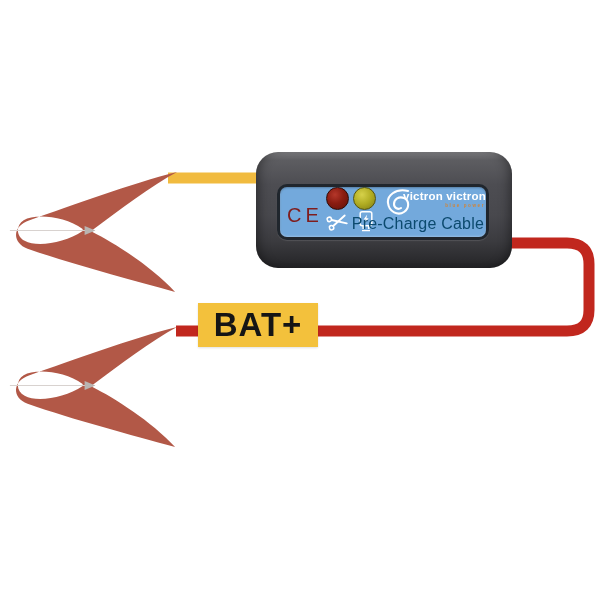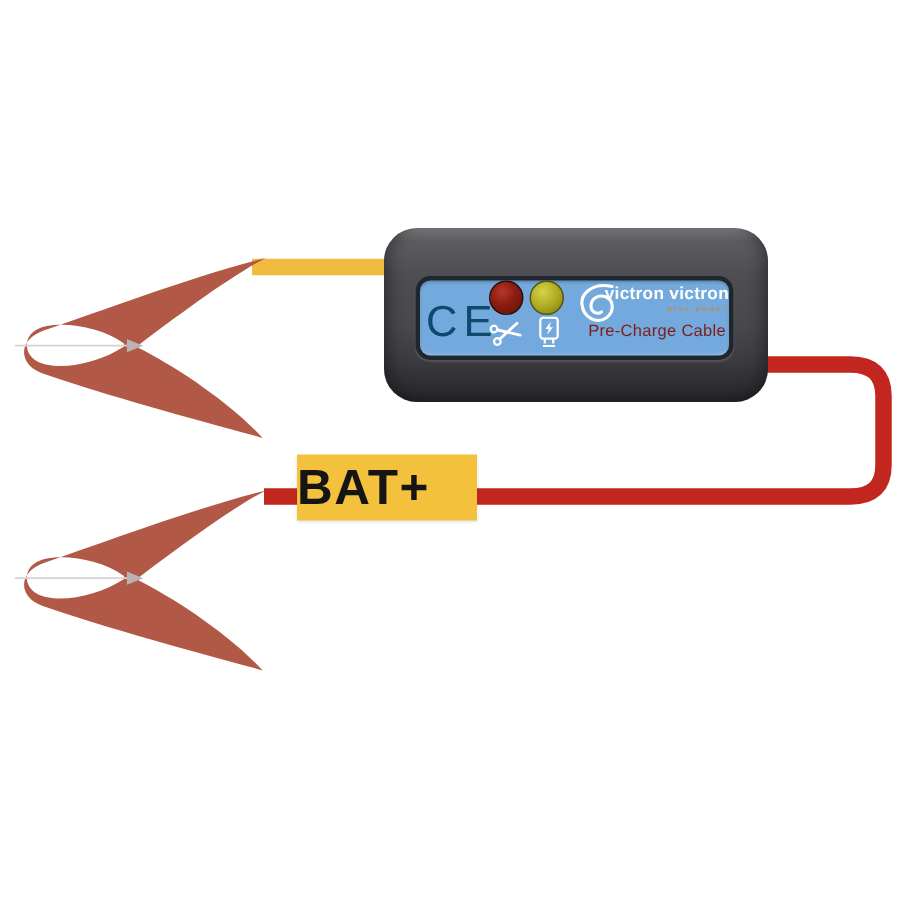--- a/index.html
+++ b/index.html
@@ -8,21 +8,21 @@
     overflow:hidden; font-family:"Liberation Sans", sans-serif;
   }
   .abs { position:absolute; }
 
   
   #wire-layer { left:0; top:0; width:600px; height:600px; z-index:1; }
 
   
   #bat-label {
     left:198px; top:303px; width:120px; height:44px; z-index:2;
-    background:#f3c13c; display:flex; align-items:center; justify-content:flex-start;
+    background:#f3c13c; display:flex; align-items:center; justify-content:center;
     font-size:33px; font-weight:600; color:#151515; letter-spacing:1px;
     box-shadow:0 1px 2px rgba(0,0,0,0.12);
   }
 
   
   #device {
     left:256px; top:152px; width:256px; height:116px; z-index:3;
     border-radius:22px;
     background:linear-gradient(180deg,#7a7a7d 0%,#5d5d61 7%,#4d4d52 28%,#48484d 55%,#3c3c40 76%,#2b2b2e 93%,#222225 100%);
     box-shadow:inset 10px 0 12px -8px rgba(0,0,0,0.45), inset -10px 0 12px -8px rgba(0,0,0,0.45);
@@ -34,21 +34,21 @@
     background:#20262d; border-radius:10px; padding:0;
     box-shadow:0 1px 1px rgba(255,255,255,0.12);
   }
   #device-label-inner {
     position:absolute; left:3px; top:3px; width:206px; height:50px;
     background:#73a9dc; border-radius:7px;
     box-shadow:inset 0 -1px 2px rgba(255,255,255,0.25), inset 0 1px 2px rgba(0,0,0,0.25);
   }
   #ce-mark {
     left:4px; top:12px; width:42px; height:32px; line-height:32px;
-    color:#0c4a6e; font-size:29px; font-weight:400; letter-spacing:4px;
+    color:#7f1d1d; font-size:20px; font-weight:400; letter-spacing:4px;
     text-align:center;
   }
   .led { border-radius:50%; width:21px; height:21px; }
   #led-red {
     left:46px; top:0px;
     background:radial-gradient(circle at 38% 32%, #b5372a 0%, #8a1c11 45%, #5f120a 100%);
     border:1.5px solid #2e0c07;
   }
   #led-yellow {
     left:73px; top:0px;
@@ -57,21 +57,21 @@
   }
   #brand-text {
     right:0px; top:3px; color:#ffffff; font-size:11.5px; font-weight:700;
     white-space:nowrap; letter-spacing:0.2px;
   }
   #brand-tagline {
     right:1px; top:16px; color:#d9822b; font-size:4.5px; font-weight:700;
     letter-spacing:1.6px; white-space:nowrap; opacity:0.9;
   }
   #product-name {
-    right:2px; top:28px; color:#7f1d1d; font-size:11px; font-weight:500;
+    right:2px; top:28px; color:#0c4a6e; font-size:16px; font-weight:500;
     white-space:nowrap; letter-spacing:0.2px;
   }
 
   .clamp { z-index:4; }
   #clamp-top { left:4px; top:163px; }
   #clamp-bottom { left:4px; top:318px; }
 </style>
 </head>
 <body>
 

